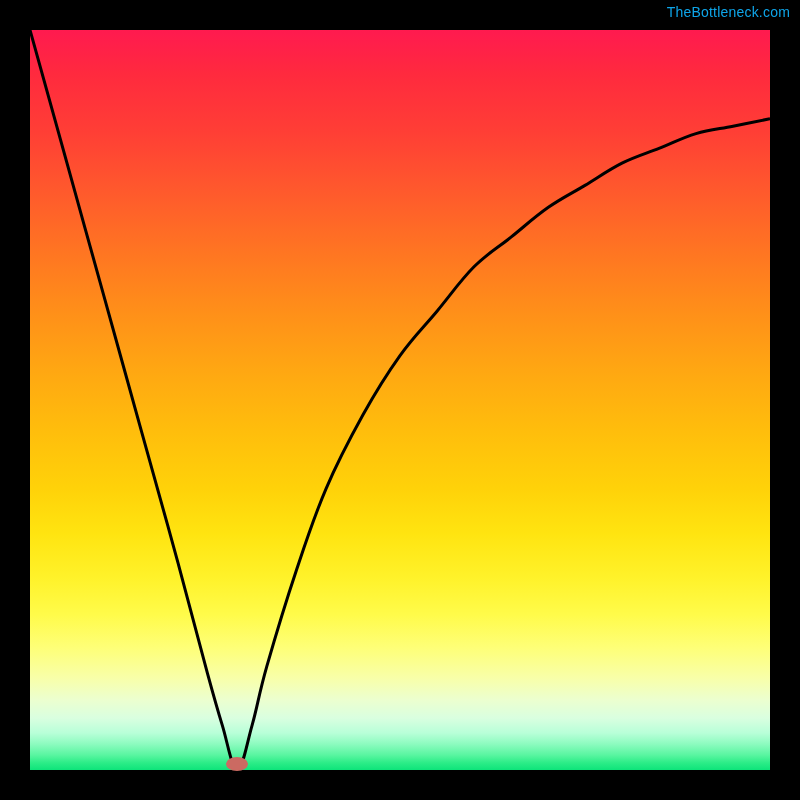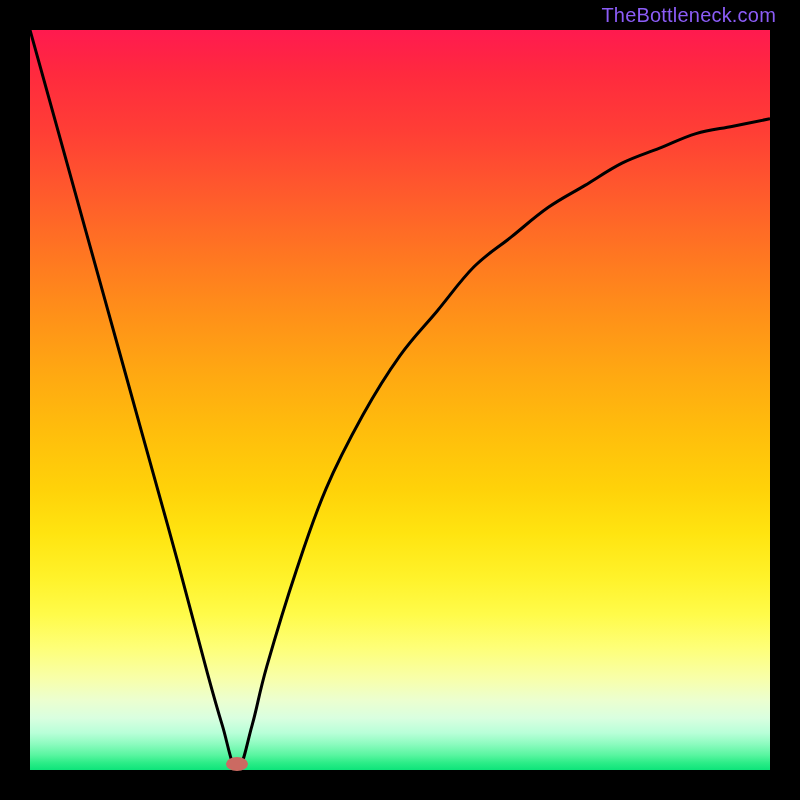--- a/index.html
+++ b/index.html
@@ -43,23 +43,23 @@
       #b8ffd8 95%,
       #8cfbbf 96.5%,
       #58f5a0 98%,
       #2ded88 99%,
       #0de47a 100%
     );
   }
   .watermark {
     position: absolute;
     top: 4px;
-    right: 24px;
-    color: #8b5cf6;
-    font-size: 20px;
+    right: 10px;
+    color: #0ea5e9;
+    font-size: 14px;
     font-weight: 500;
     letter-spacing: 0.2px;
     user-select: none;
   }
   svg.curve {
     position: absolute;
     left: 0;
     top: 0;
     width: 740px;
     height: 740px;

